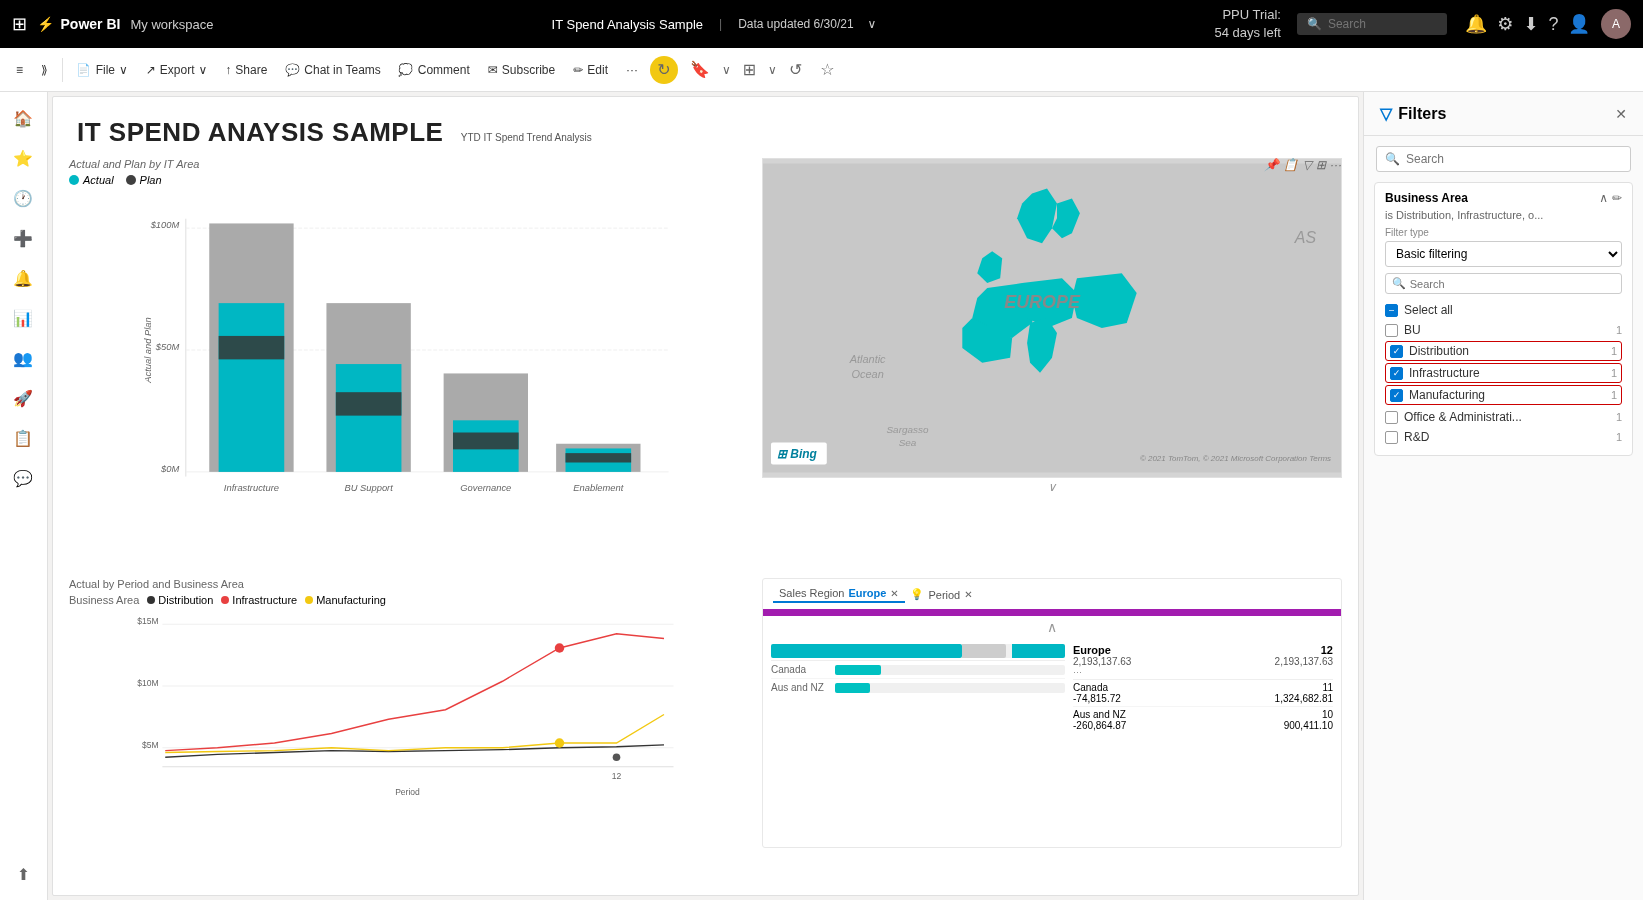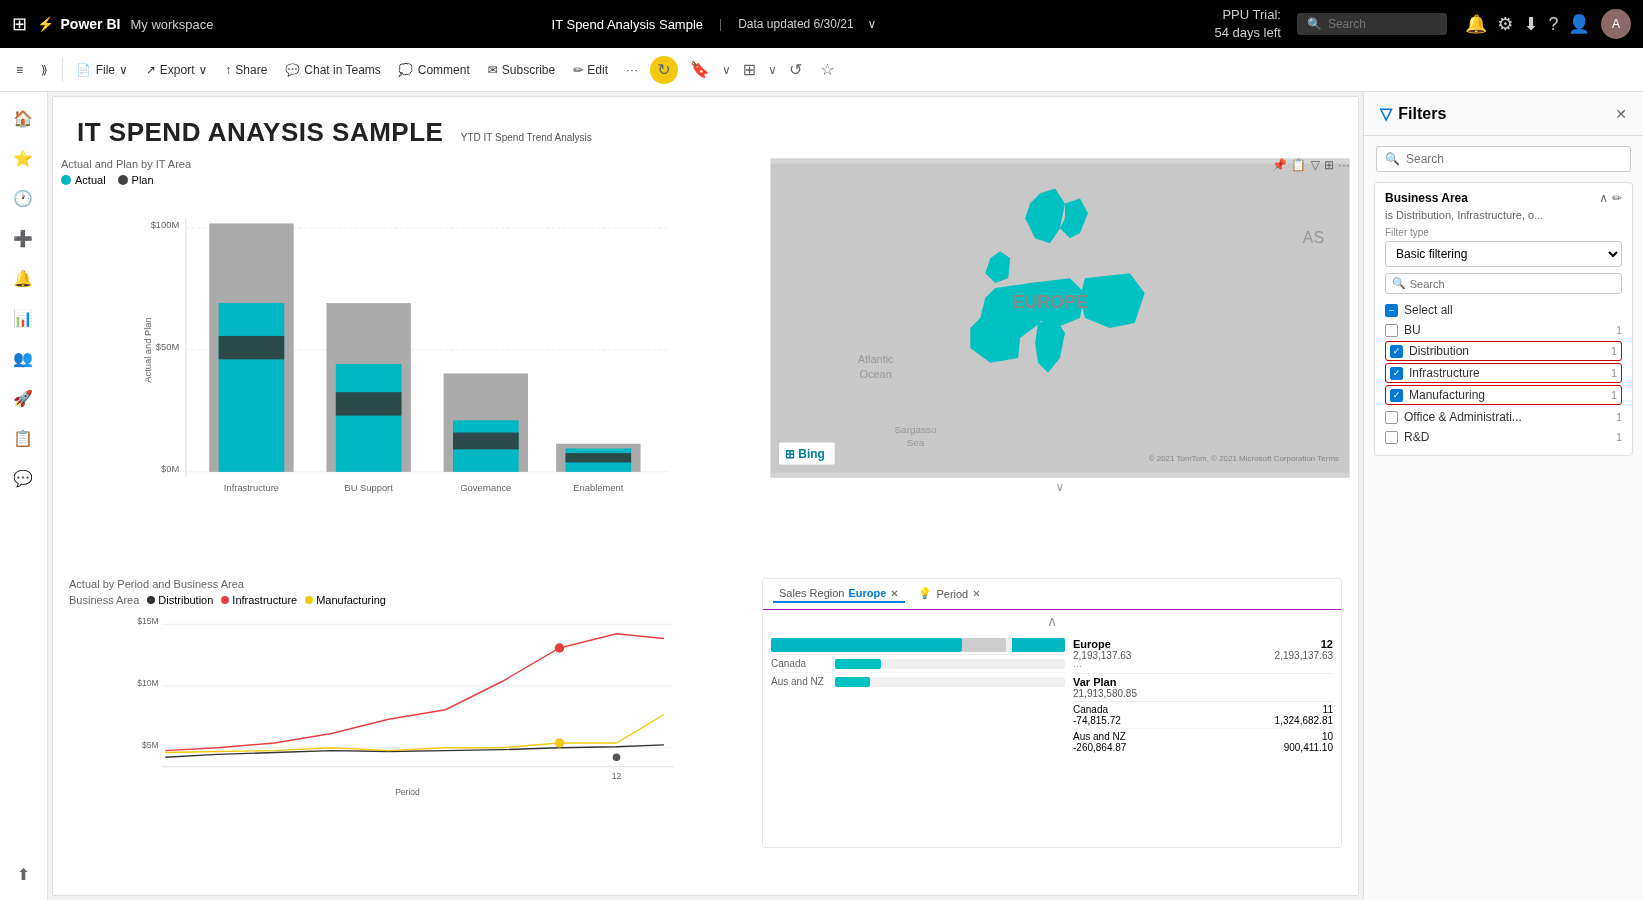--- a/index.html
+++ b/index.html
@@ -216,21 +216,21 @@
     <div class="sidebar-icon">⬆</div>
   </div>
 
   <div class="report-canvas">
 
     <div class="report-title-area">
       <span style="font-size:26px; font-weight:700; color:#222; letter-spacing:0.5px;">IT SPEND ANAYSIS SAMPLE</span>
       <span style="font-size:10px; color:#555; margin-left:14px;">YTD IT Spend Trend Analysis</span>
     </div>
 
-    <div style="display:flex; padding: 0 8px 8px; height: 420px;">
+    <div style="display:flex; padding: 0 16px 8px; height: 420px; font-style: italic;">
 
       <div style="flex:1; position:relative;">
         <div style="font-size:11px; color:#666; margin-bottom:4px;">Actual and Plan by IT Area</div>
         <div class="chart-legend">
           <div style="display:flex; align-items:center; gap:4px;">
             <div class="legend-dot" style="background:#00b7c3;"></div>
             <span style="font-size:11px;">Actual</span>
           </div>
           <div style="display:flex; align-items:center; gap:4px;">
             <div class="legend-dot" style="background:#404040;"></div>
@@ -372,21 +372,21 @@
 
           <circle cx="520" cy="155" r="4" fill="#555"></circle>
           <text x="520" y="178" font-size="9" fill="#666" text-anchor="middle">12</text>
 
           <text x="300" y="195" font-size="9" fill="#666" text-anchor="middle">Period</text>
         </svg>
       </div>
 
       <div style="width:580px; flex-shrink:0; background:#fff; border:1px solid #e8e8e8; border-radius:3px;">
 
-        <div style="display:flex; gap:8px; padding:6px 10px; border-bottom:1px solid #a21caf; align-items:flex-start;">
+        <div style="display:flex; gap:0; padding:6px 10px; border-bottom:7px solid #a21caf; align-items:flex-end;">
           <div style="display:flex; align-items:center; gap:4px; border-bottom:2px solid #0078d4; padding:2px 6px;">
             <span style="font-size:11px; color:#555;">Sales Region</span>
             <span style="font-size:11px; color:#0078d4; font-weight:600;">Europe</span>
             <span style="cursor:pointer; color:#666; font-size:10px;">✕</span>
           </div>
           <div style="display:flex; align-items:center; gap:4px; padding:2px 6px;">
             <span style="font-size:11px; color:#0078d4;">💡</span>
             <span style="font-size:11px; color:#555;">Period</span>
             <span style="cursor:pointer; color:#666; font-size:10px;">✕</span>
           </div>
@@ -429,26 +429,20 @@
                 <div style="font-weight:600; font-size:11px;">Europe</div>
                 <div style="color:#555;">2,193,137.63</div>
                 <div style="color:#888; font-size:9px;">···</div>
               </div>
               <div style="text-align:right;">
                 <div style="font-weight:600; font-size:11px;">12</div>
                 <div style="color:#555;">2,193,137.63</div>
               </div>
             </div>
 
-            <div style="display:flex; padding:2px 0; border-bottom:1px solid #eee;">
-              <div>
-                <div style="font-weight:600; font-size:11px;">Var Plan</div>
-                <div style="color:#555;">21,913,580.85</div>
-              </div>
-            </div>
 
             <div style="display:flex; gap:4px; padding:2px 0; border-bottom:1px solid #f5f5f5;">
               <div style="flex:1;">
                 <div>Canada</div>
                 <div>-74,815.72</div>
               </div>
               <div style="text-align:right;">
                 <div>11</div>
                 <div>1,324,682.81</div>
               </div>

